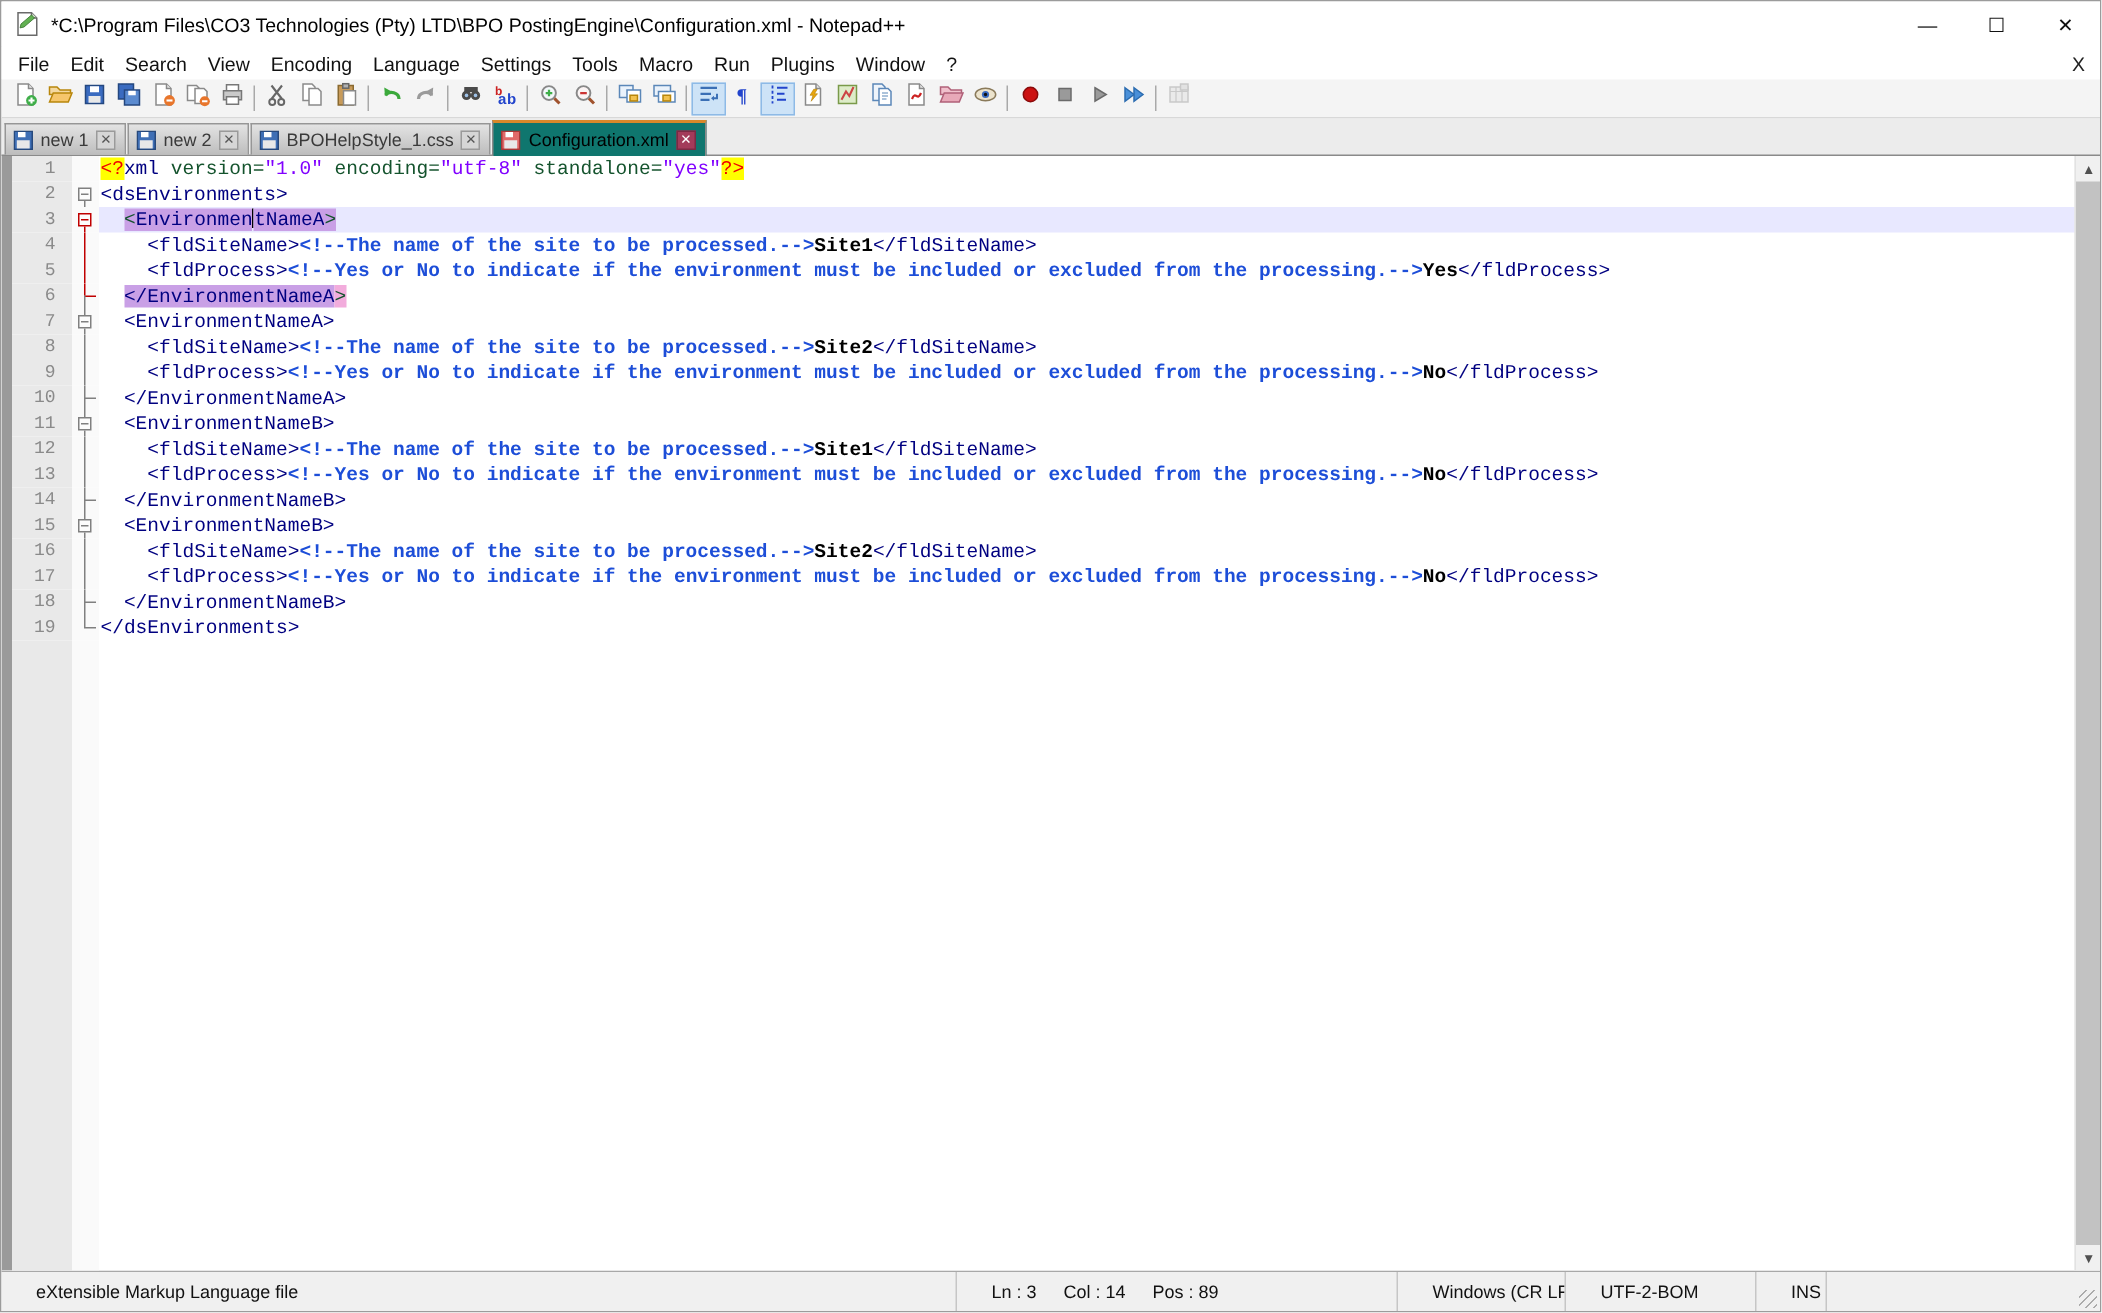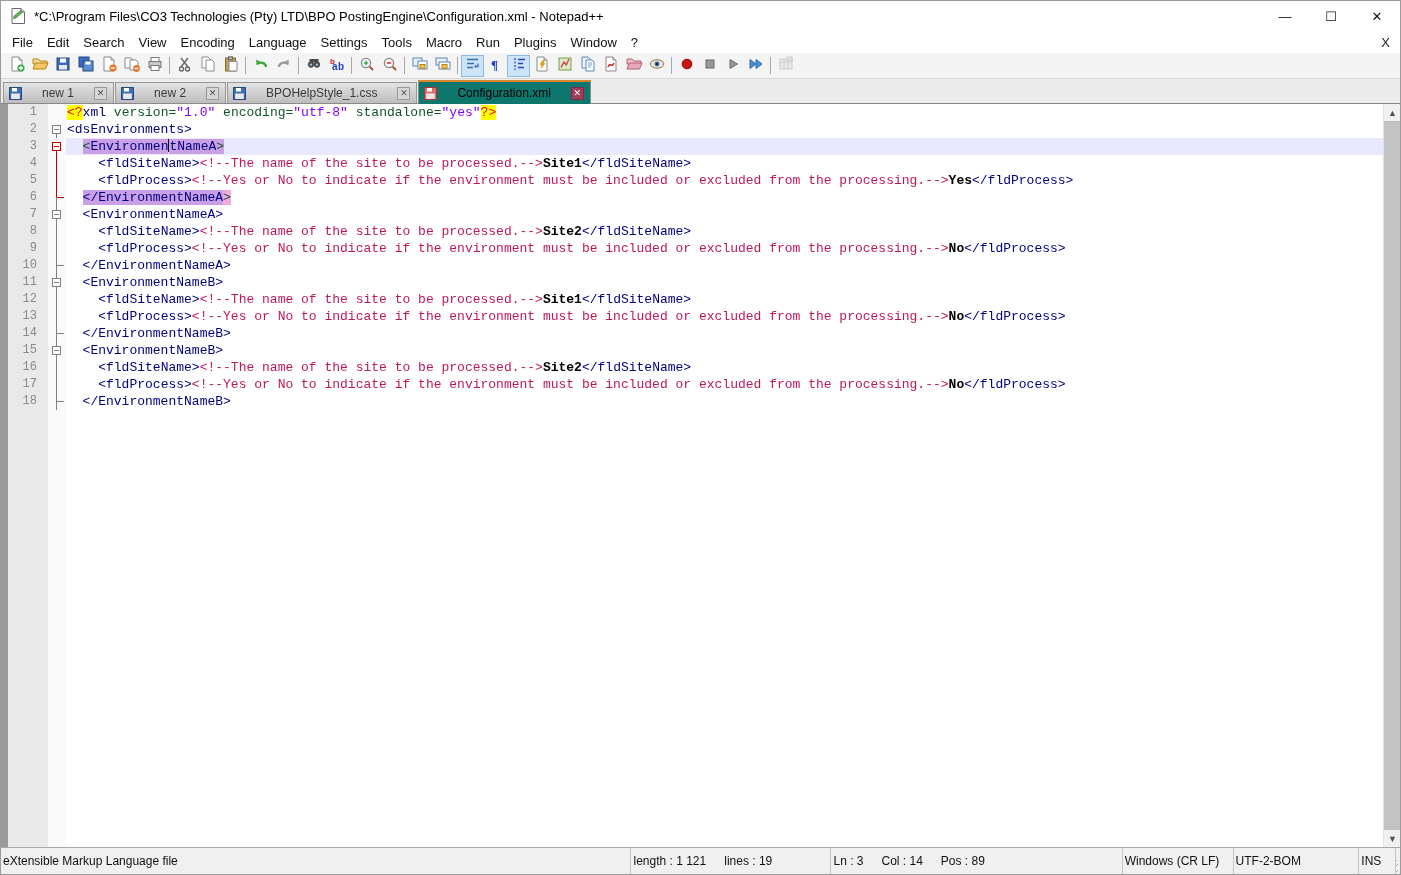--- a/index.html
+++ b/index.html
@@ -23,21 +23,21 @@
 
   
   .toolbar { height:26px; display:flex; align-items:center; background:#f4f4f4; border-bottom:1px solid #d8d8d8; padding-left:4px; flex:0 0 26px; }
   .tbtn { width:23px; height:22px; display:flex; align-items:center; justify-content:center; border:1px solid transparent; }
   .tbtn.pressed { background:#cde3f7; border:1px solid #8ebae6; }
   .tbtn.disabled { opacity:.4; }
   .tsep { width:1px; height:17px; background:#a9a9a9; margin:0 3px; }
 
   
   .tabbar { height:25px; display:flex; align-items:flex-end; background:#ececec; border-bottom:1px solid #8a8a8a; padding-left:2px; flex:0 0 25px; }
-  .tab { display:flex; align-items:center; gap:20px; height:21px; padding:0 6px 0 5px; margin-right:1px;
+  .tab { display:flex; align-items:center; gap:5px; height:21px; padding:0 6px 0 5px; margin-right:1px;
          background:linear-gradient(#e3e3e3,#bdbdbd); border:1px solid #969696; border-bottom:none;
          font-size:12px; color:#3a3a3a; white-space:nowrap; }
   .tab.active { height:24px; background:#0f766e; color:#000; border-color:#8a8a8a; border-top:2px solid #d8882a; margin-bottom:-1px; }
   .tab .ticonimg { width:13px; height:13px; }
   .tclose { width:13px; height:13px; display:flex; align-items:center; justify-content:center;
             font-size:9px; line-height:9px; color:#555; background:#d6d6d6; border:1px solid #9a9a9a; }
   .tab.active .tclose { background:#a33b5a; border-color:#7a2a44; color:#fff; }
 
   
   .editor { flex:1 1 auto; position:relative; background:#fff; overflow:hidden; display:flex; }
@@ -48,21 +48,21 @@
   .row.fill { flex:1; height:auto; }
   .ln { width:40px; flex:0 0 40px; text-align:right; padding-right:11px; background:#e9e9e9; color:#8a8a8a; font-size:12px; }
   .fold { width:18px; flex:0 0 18px; position:relative; background:#fafafa; }
   .code { flex:1; padding-left:1px; color:#000; }
   .row.cur .code { background:#e8e8ff; }
 
   .s-decl { color:#f00000; background:#ffff00; }
   .s-tag  { color:#000080; }
   .s-attr { color:#14532d; }
   .s-val  { color:#8000ff; }
-  .s-cm   { color:#be185d; }
+  .s-cm   { color:#1d4ed8;font-weight:bold; }
   .s-b    { color:#000; font-weight:bold; }
   .h-v    { background:#c9a0e6; }
   .h-p    { background:#f2acdc; }
   .caret  { display:inline-block; width:0; border-left:1px solid #000; height:13px; vertical-align:-2px; }
 
   
   .fv, .fva, .fvb { position:absolute; left:8px; width:1px; background:#808080; }
   .fv  { top:0; bottom:0; }
   .fva { top:0; height:8px; }
   .fvb { top:8px; bottom:0; }
@@ -75,21 +75,21 @@
 
   
   .vscroll { position:absolute; top:0; right:0; bottom:0; width:17px; background:#f0f0f0; border-left:1px solid #e2e2e2; }
   .varrow { position:absolute; left:0; width:17px; height:17px; display:flex; align-items:center; justify-content:center;
             color:#505050; font-size:9px; }
   .varrow.up { top:0; } .varrow.down { bottom:0; }
   .vthumb { position:absolute; left:0; top:17px; bottom:17px; width:17px; background:#c2c2c2; }
 
   
   .statusbar { height:27px; flex:0 0 27px; display:flex; align-items:stretch; background:#f0f0f0; border-top:1px solid #a8a8a8; font-size:12px; color:#111; }
-  .pane { display:flex; align-items:center; padding:0 2px; border-left:1px solid #c6c6c6; white-space:nowrap; overflow:hidden; }
+  .pane { display:flex; align-items:center; padding:0 23px; border-left:1px solid #c6c6c6; white-space:nowrap; overflow:hidden; }
   .pane:first-child { border-left:none; }
   .p1 { width:636px; } .p2 { width:202px; } .p3 { width:274px; } .p4 { width:112px;margin-left:20px; } .p5 { width:127px; } .p6 { width:37px; }
   .pgap { gap:18px; }
   .grip { flex:1; position:relative; }
   .grip::after { content:""; position:absolute; right:2px; bottom:2px; width:12px; height:12px;
                  background:repeating-linear-gradient(135deg, transparent 0 3px, #ababab 3px 4px); }
 </style>
 </head>
 <body>
 
@@ -407,40 +407,37 @@
           <div class="row"><div class="ln">9</div><div class="fold"><div class="fv"></div></div><div class="code"><span>    </span><span class="s-tag">&lt;fldProcess&gt;</span><span class="s-cm">&lt;!--Yes or No to indicate if the environment must be included or excluded from the processing.--&gt;</span><span class="s-b">No</span><span class="s-tag">&lt;/fldProcess&gt;</span></div></div>
           <div class="row"><div class="ln">10</div><div class="fold"><div class="fv"></div><div class="fh"></div></div><div class="code"><span>  </span><span class="s-tag">&lt;/EnvironmentNameA&gt;</span></div></div>
           <div class="row"><div class="ln">11</div><div class="fold"><div class="fva"></div><div class="fvb"></div><div class="fbox"></div></div><div class="code"><span>  </span><span class="s-tag">&lt;EnvironmentNameB&gt;</span></div></div>
           <div class="row"><div class="ln">12</div><div class="fold"><div class="fv"></div></div><div class="code"><span>    </span><span class="s-tag">&lt;fldSiteName&gt;</span><span class="s-cm">&lt;!--The name of the site to be processed.--&gt;</span><span class="s-b">Site1</span><span class="s-tag">&lt;/fldSiteName&gt;</span></div></div>
           <div class="row"><div class="ln">13</div><div class="fold"><div class="fv"></div></div><div class="code"><span>    </span><span class="s-tag">&lt;fldProcess&gt;</span><span class="s-cm">&lt;!--Yes or No to indicate if the environment must be included or excluded from the processing.--&gt;</span><span class="s-b">No</span><span class="s-tag">&lt;/fldProcess&gt;</span></div></div>
           <div class="row"><div class="ln">14</div><div class="fold"><div class="fv"></div><div class="fh"></div></div><div class="code"><span>  </span><span class="s-tag">&lt;/EnvironmentNameB&gt;</span></div></div>
           <div class="row"><div class="ln">15</div><div class="fold"><div class="fva"></div><div class="fvb"></div><div class="fbox"></div></div><div class="code"><span>  </span><span class="s-tag">&lt;EnvironmentNameB&gt;</span></div></div>
           <div class="row"><div class="ln">16</div><div class="fold"><div class="fv"></div></div><div class="code"><span>    </span><span class="s-tag">&lt;fldSiteName&gt;</span><span class="s-cm">&lt;!--The name of the site to be processed.--&gt;</span><span class="s-b">Site2</span><span class="s-tag">&lt;/fldSiteName&gt;</span></div></div>
           <div class="row"><div class="ln">17</div><div class="fold"><div class="fv"></div></div><div class="code"><span>    </span><span class="s-tag">&lt;fldProcess&gt;</span><span class="s-cm">&lt;!--Yes or No to indicate if the environment must be included or excluded from the processing.--&gt;</span><span class="s-b">No</span><span class="s-tag">&lt;/fldProcess&gt;</span></div></div>
           <div class="row"><div class="ln">18</div><div class="fold"><div class="fv"></div><div class="fh"></div></div><div class="code"><span>  </span><span class="s-tag">&lt;/EnvironmentNameB&gt;</span></div></div>
+          <div class="row"><div class="ln">19</div><div class="fold"><div class="fva"></div><div class="fh"></div></div><div class="code"><span class="s-tag">&lt;/dsEnvironments&gt;</span></div></div>
         </div>
       <div class="row fill">
         <div class="ln"></div>
         <div class="fold"></div>
         <div class="code"></div>
       </div>
       <div class="vscroll">
         <div class="varrow up">▲</div>
         <div class="vthumb"></div>
         <div class="varrow down">▼</div>
       </div>
     </div>
   </div>
 
   <div class="statusbar">
     <div class="pane p1">eXtensible Markup Language file</div>
-    <div class="pane p2 pgap">
-      <span>length : 1 121</span>
-      <span>lines : 19</span>
-    </div>
     <div class="pane p3 pgap">
       <span>Ln : 3</span>
       <span>Col : 14</span>
       <span>Pos : 89</span>
     </div>
     <div class="pane p4">Windows (CR LF)</div>
     <div class="pane p5">UTF-2-BOM</div>
     <div class="pane p6">INS</div>
     <div class="pane grip"></div>
   </div>

